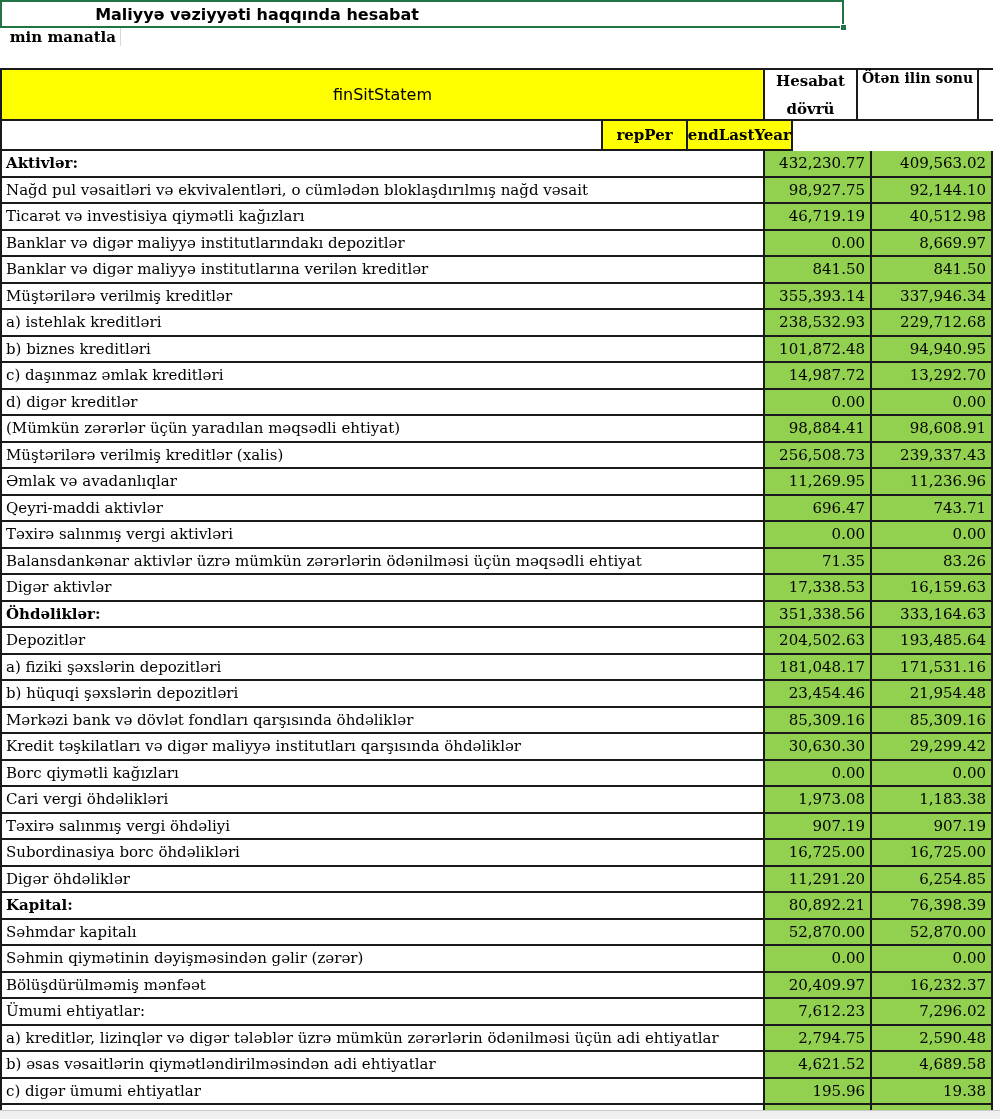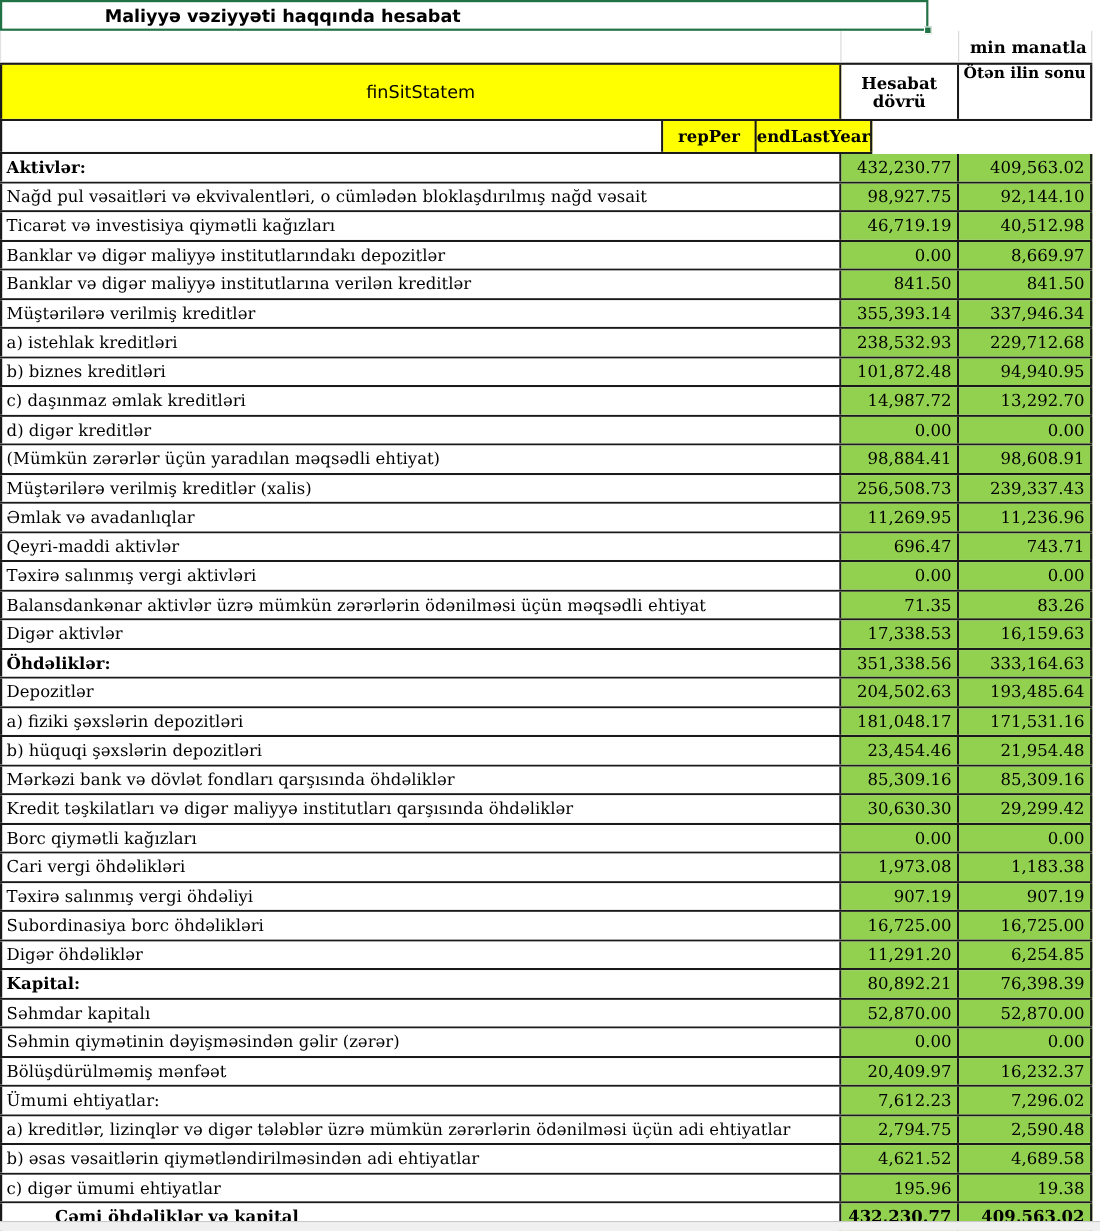--- a/index.html
+++ b/index.html
@@ -16,41 +16,41 @@
     display: flex; align-items: center; justify-content: center;
     padding-right: 330px;
   }
   .title-text { font-family: "DejaVu Sans", sans-serif; font-weight: bold; font-size: 16px; white-space: nowrap; }
   .sel-handle {
     position: absolute; right: -5px; bottom: -5px; width: 7px; height: 7px;
     background: #217346; border: 1px solid #ffffff; z-index: 6;
   }
 
   
-  .unit-row { display: flex; width: 993px; height: 29px; }
+  .unit-row { display: flex; width: 993px; height: 40px; flex-direction: column; }
   .unit-row .u-label { width: 765px; border-left: 1px solid #e2e2e2; border-right: 1px solid #d8d8d8; }
   .unit-row .u-c1 { width: 107px; border-right: 1px solid #d8d8d8; }
   .unit-row .u-c2 {
     width: 121px; border-right: 1px solid #d8d8d8;
     display: flex; align-items: center; justify-content: flex-end;
     padding-right: 4px; font-weight: bold; font-size: 15px; white-space: nowrap;
   }
 
   
   .header-row { display: flex; width: 993px; height: 53px; border-top: 2px solid #1a1a1a; border-bottom: 2px solid #1a1a1a; }
   .header-row .h-label {
     width: 765px; background: #FFFF00;
     border-left: 2px solid #1a1a1a; border-right: 2px solid #1a1a1a;
     display: flex; align-items: center; justify-content: center;
     font-family: "DejaVu Sans", sans-serif; font-size: 16px;
   }
   .header-row .h-c1 {
-    width: 107px; background: #fff; border-right: 2px solid #1a1a1a;
+    width: 93px; background: #fff; border-right: 2px solid #1a1a1a;
     display: flex; align-items: center; justify-content: center; text-align: center;
-    font-weight: bold; font-size: 15px; line-height: 16px;
+    font-weight: bold; font-size: 15px; line-height: 28px;
   }
   .header-row .h-c2 {
     width: 121px; background: #fff; border-right: 2px solid #1a1a1a;
     display: flex; align-items: flex-start; justify-content: center; text-align: center;
     font-weight: bold; font-size: 14px; white-space: nowrap;
   }
 
   
   .code-row { display: flex; width: 793px; height: 30px; border-bottom: 2px solid #1a1a1a; }
   .code-row .c-label { width: 765px; background: #fff; border-left: 2px solid #1a1a1a; border-right: 2px solid #1a1a1a; }

